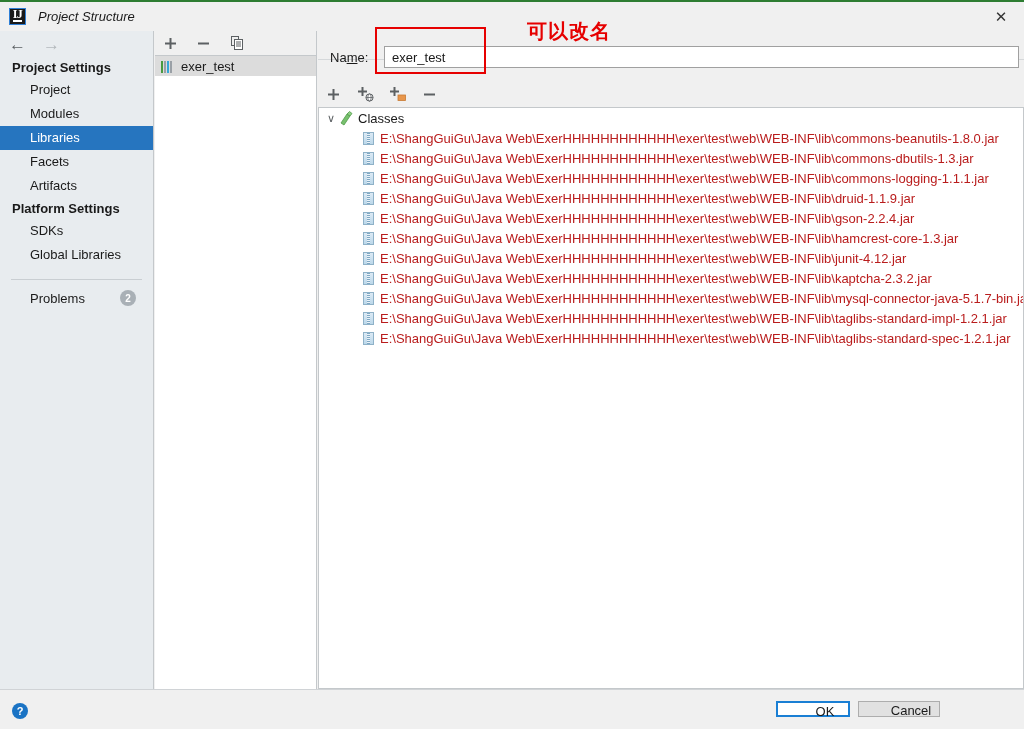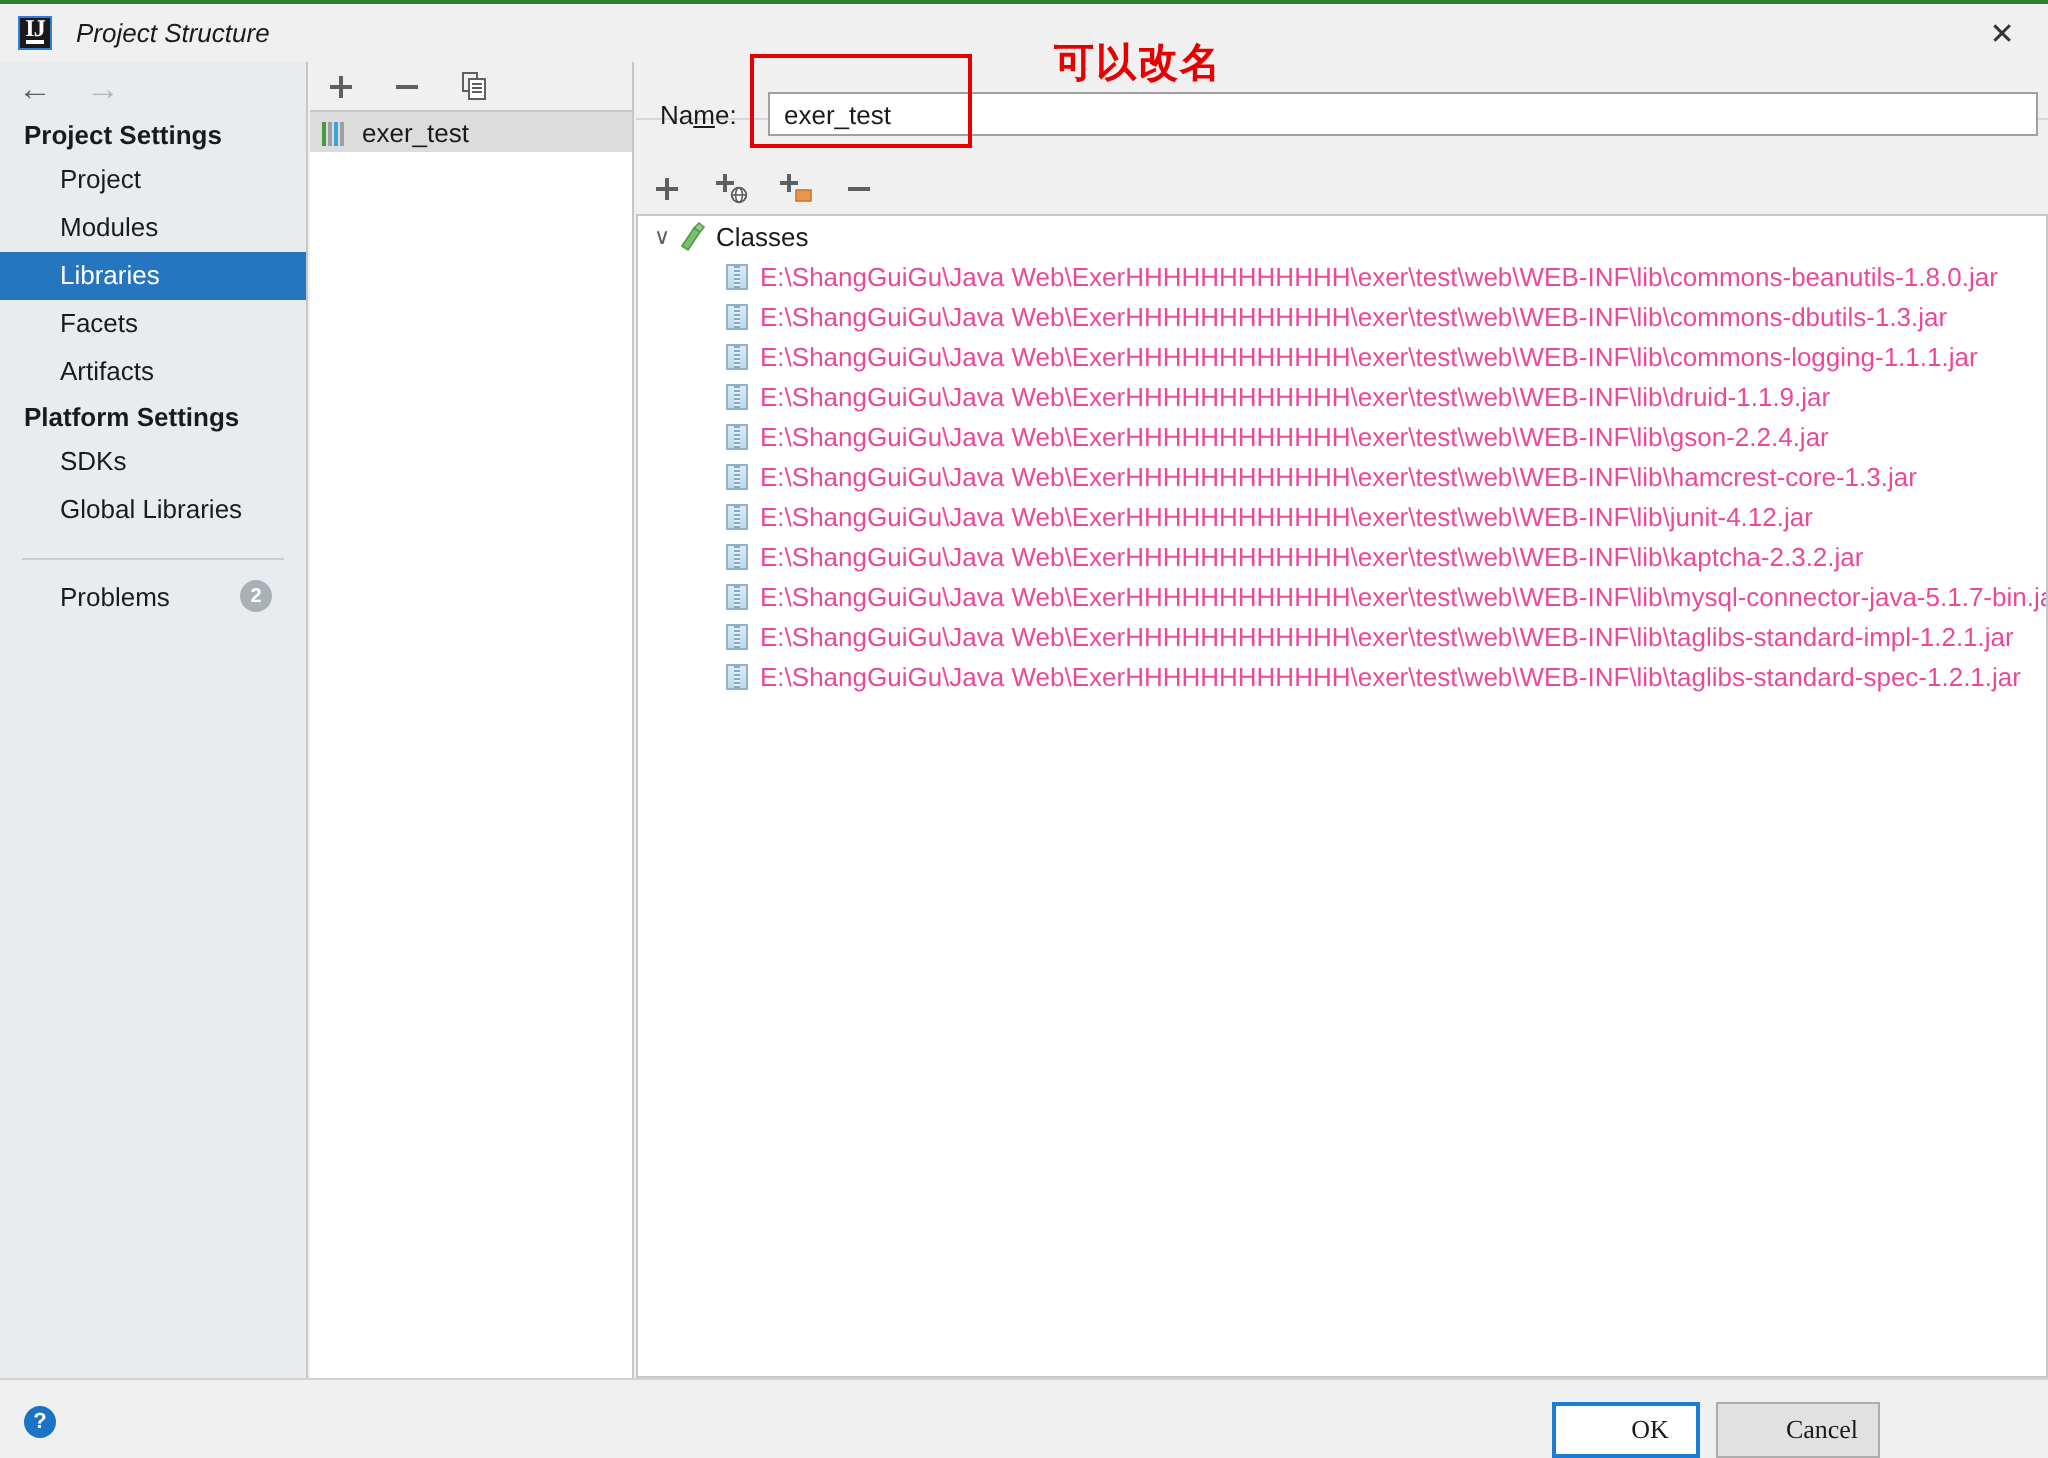--- a/index.html
+++ b/index.html
@@ -232,21 +232,21 @@
     background: linear-gradient(#dceaf5, #bcd8ea);
     border: 1px solid #8fb2c8;
     position: relative;
   }
   .jar-icon::after {
     content: "";
     position: absolute; left: 3px; top: 0; bottom: 0; width: 3px;
     background: repeating-linear-gradient(
       to bottom, #7fa8c4 0 1px, #e9f2f8 1px 2px);
   }
-  .jar-row .path { font-size: 13px; color: #ec4899; }
+  .jar-row .path { font-size: 13px; color: #b91c1c; }
 
   
   #red-box {
     position: absolute;
     left: 375px; top: 25px;
     width: 111px; height: 47px;
     border: 2px solid #e60000;
     pointer-events: none;
     z-index: 30;
   }
@@ -271,22 +271,22 @@
   #help-btn {
     position: absolute; left: 12px; top: 13px;
     width: 16px; height: 16px; border-radius: 8px;
     background: #1a73c4; color: #ffffff;
     font-size: 11px; font-weight: bold;
     display: flex; align-items: center; justify-content: center;
     cursor: pointer;
   }
   .dlg-btn {
     position: absolute; top: 11px;
-    height: 28px;
-    font-family: Liberation Serif, serif;
+    height: 16px;
+    font-family: Liberation Sans, sans-serif;
     font-size: 13px;
     background: #e1e1e1;
     border: 1px solid #adadad;
     color: #1a1a1a;
     cursor: pointer;
     padding-left: 30px;
   }
   #btn-ok {
     right: 174px; width: 74px;
     background: #ffffff;

